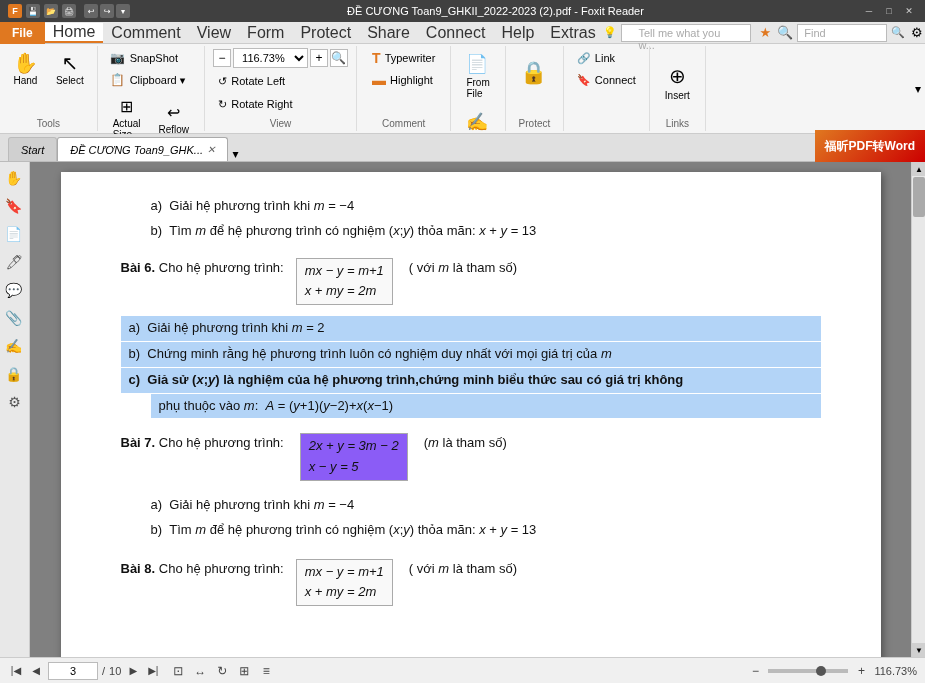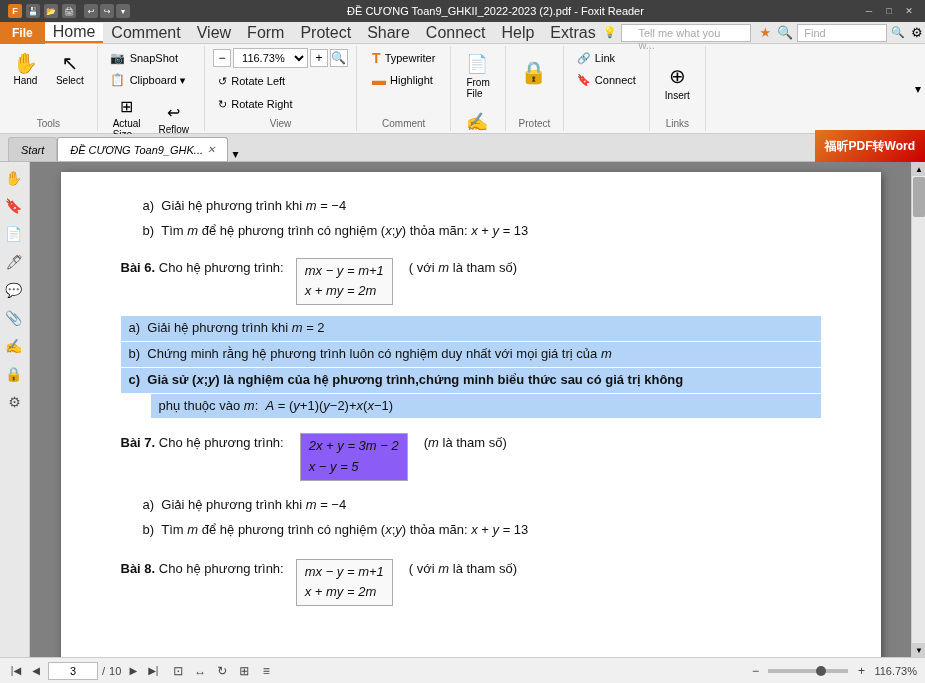--- a/index.html
+++ b/index.html
@@ -290,21 +290,21 @@
       font-size: 11px;
     }
     .status-icon { width: 18px; height: 18px; display: flex; align-items: center; justify-content: center; font-size: 12px; cursor: pointer; }
     .zoom-status { display: flex; align-items: center; gap: 4px; }
     .zoom-slider { width: 80px; height: 4px; background: #bbb; position: relative; cursor: pointer; }
     .zoom-slider-thumb { width: 10px; height: 10px; background: #555; border-radius: 50%; position: absolute; top: -3px; left: 60%; }
 
     
     .doc-content { font-size: 13px; line-height: 1.6; color: #111; }
     .doc-line { margin: 4px 0; }
-    .indent { margin-left: 22px; }
+    .indent { margin-left: 30px; }
     .highlight-row {
       background: #b3d4f7;
       display: block;
       margin: 1px 0;
       padding: 1px 0;
     }
   </style>
 </head>
 <body>
 

